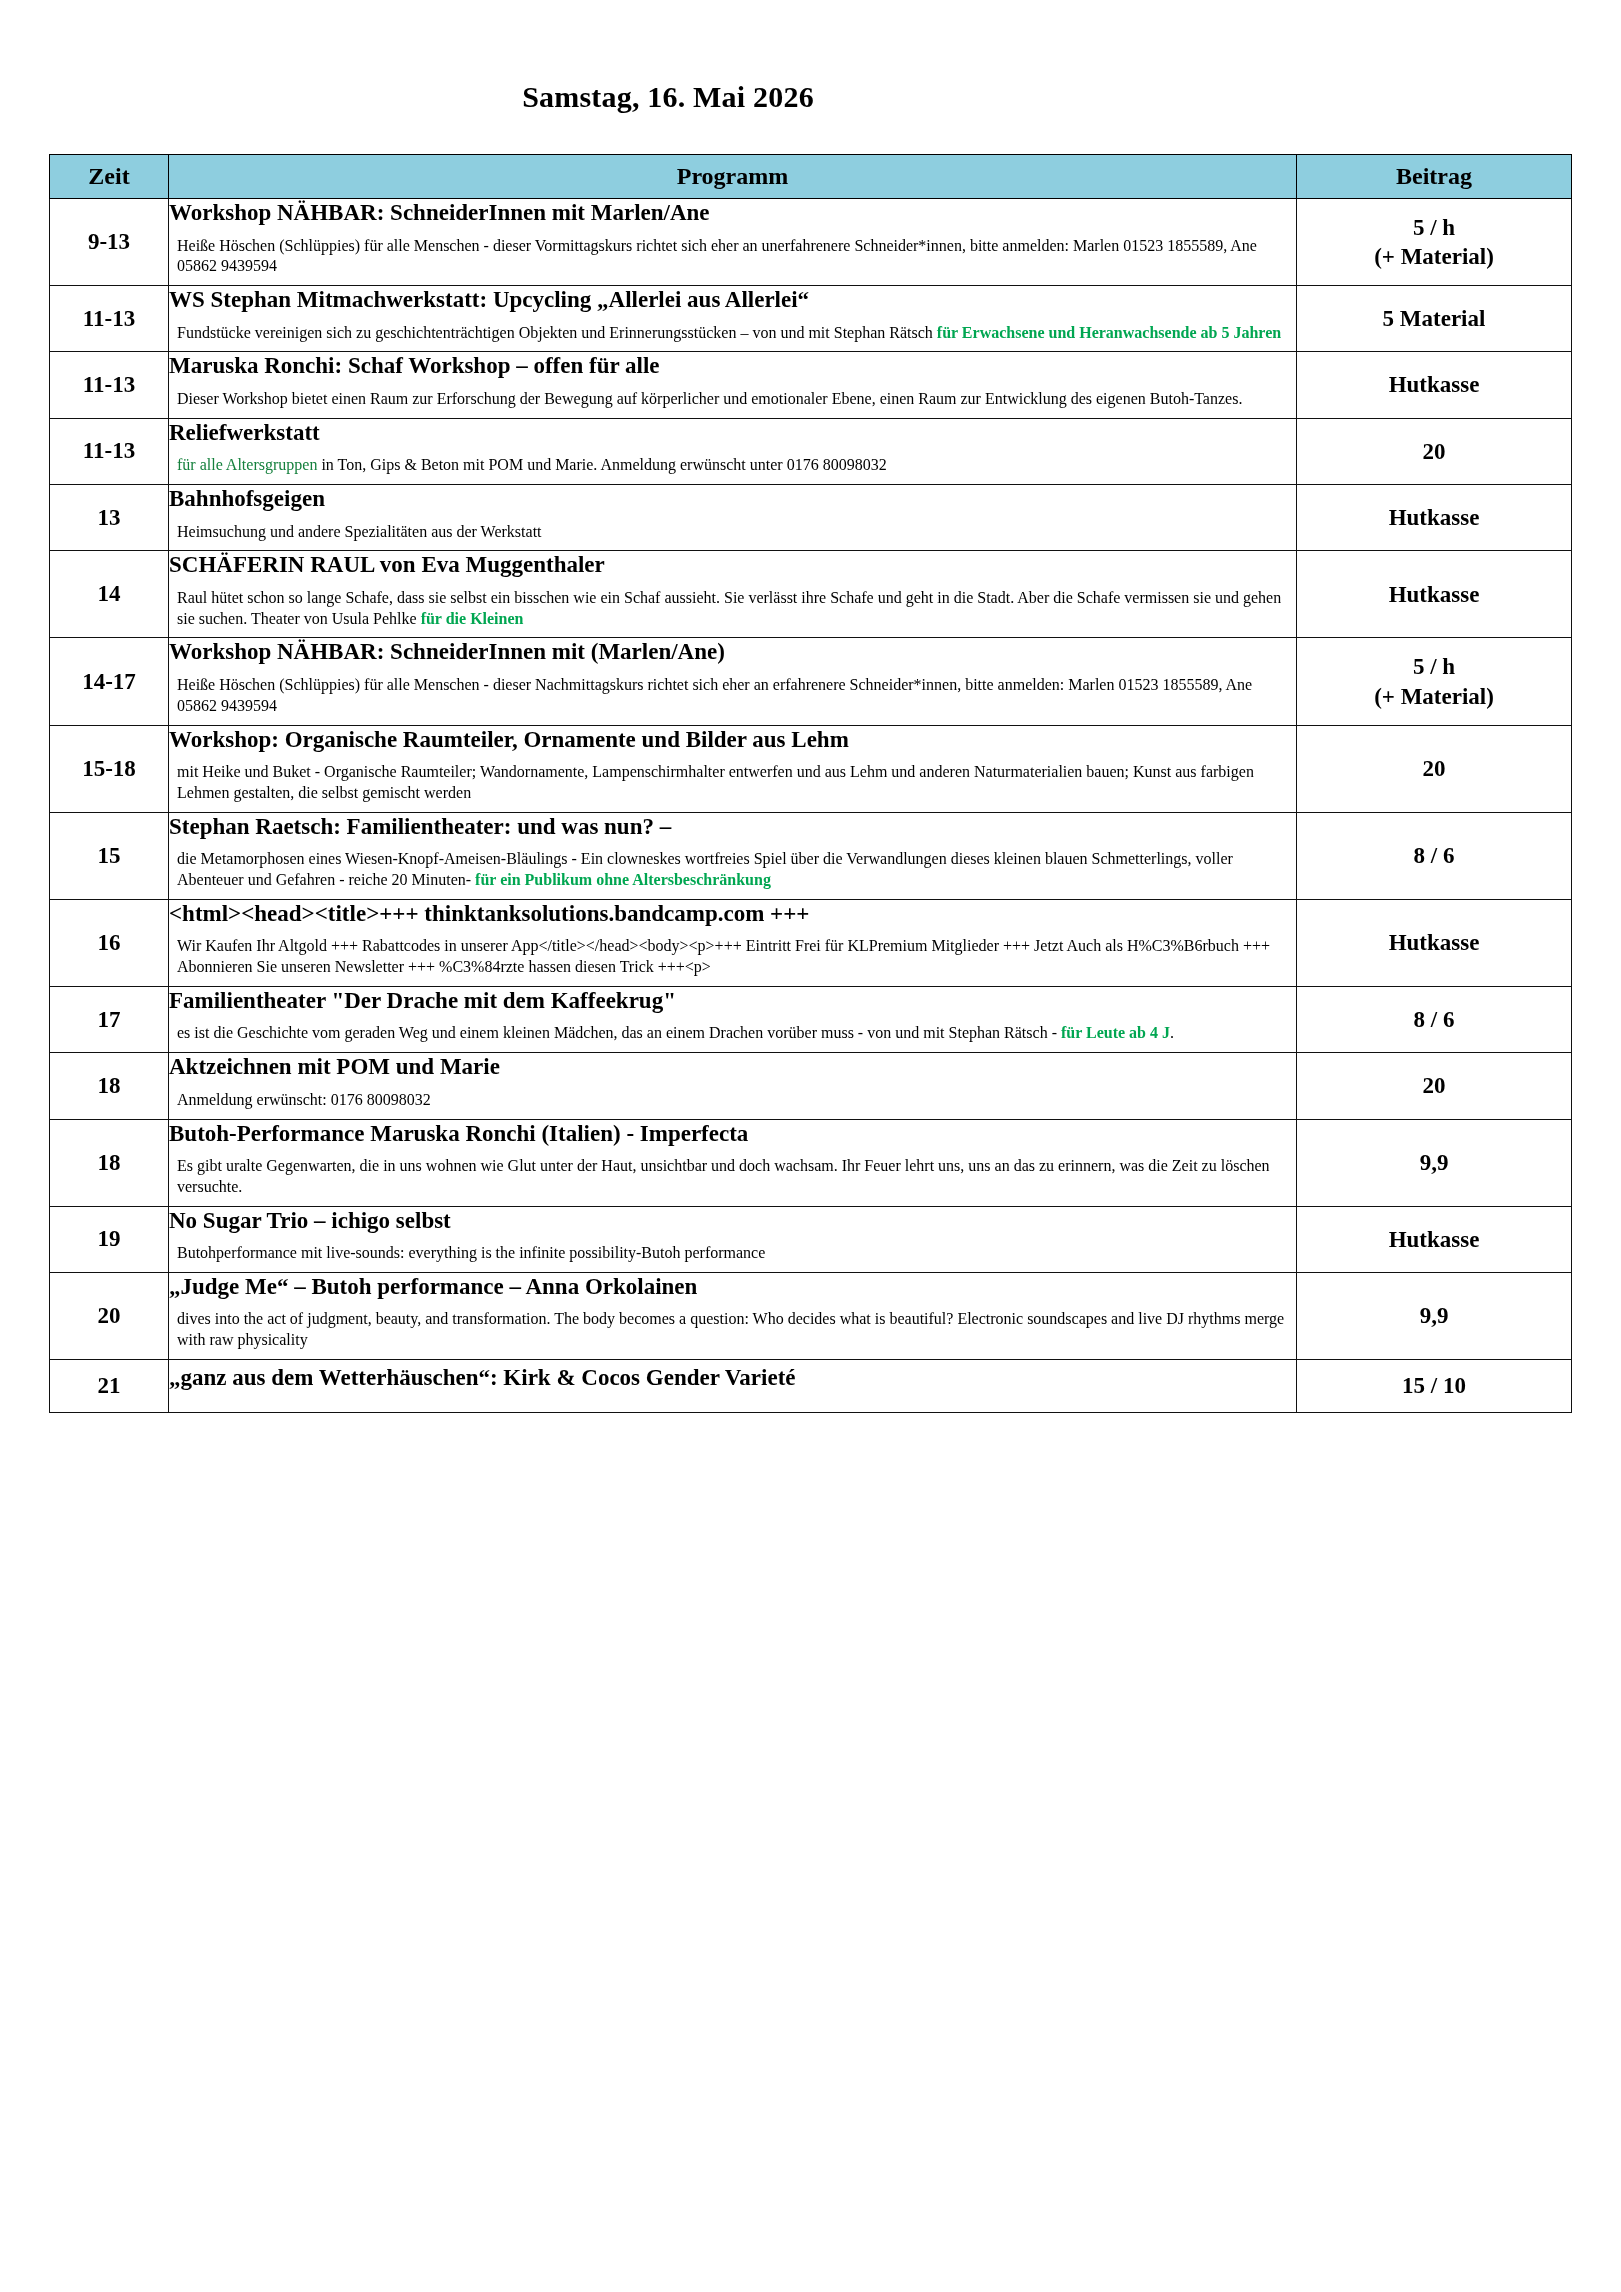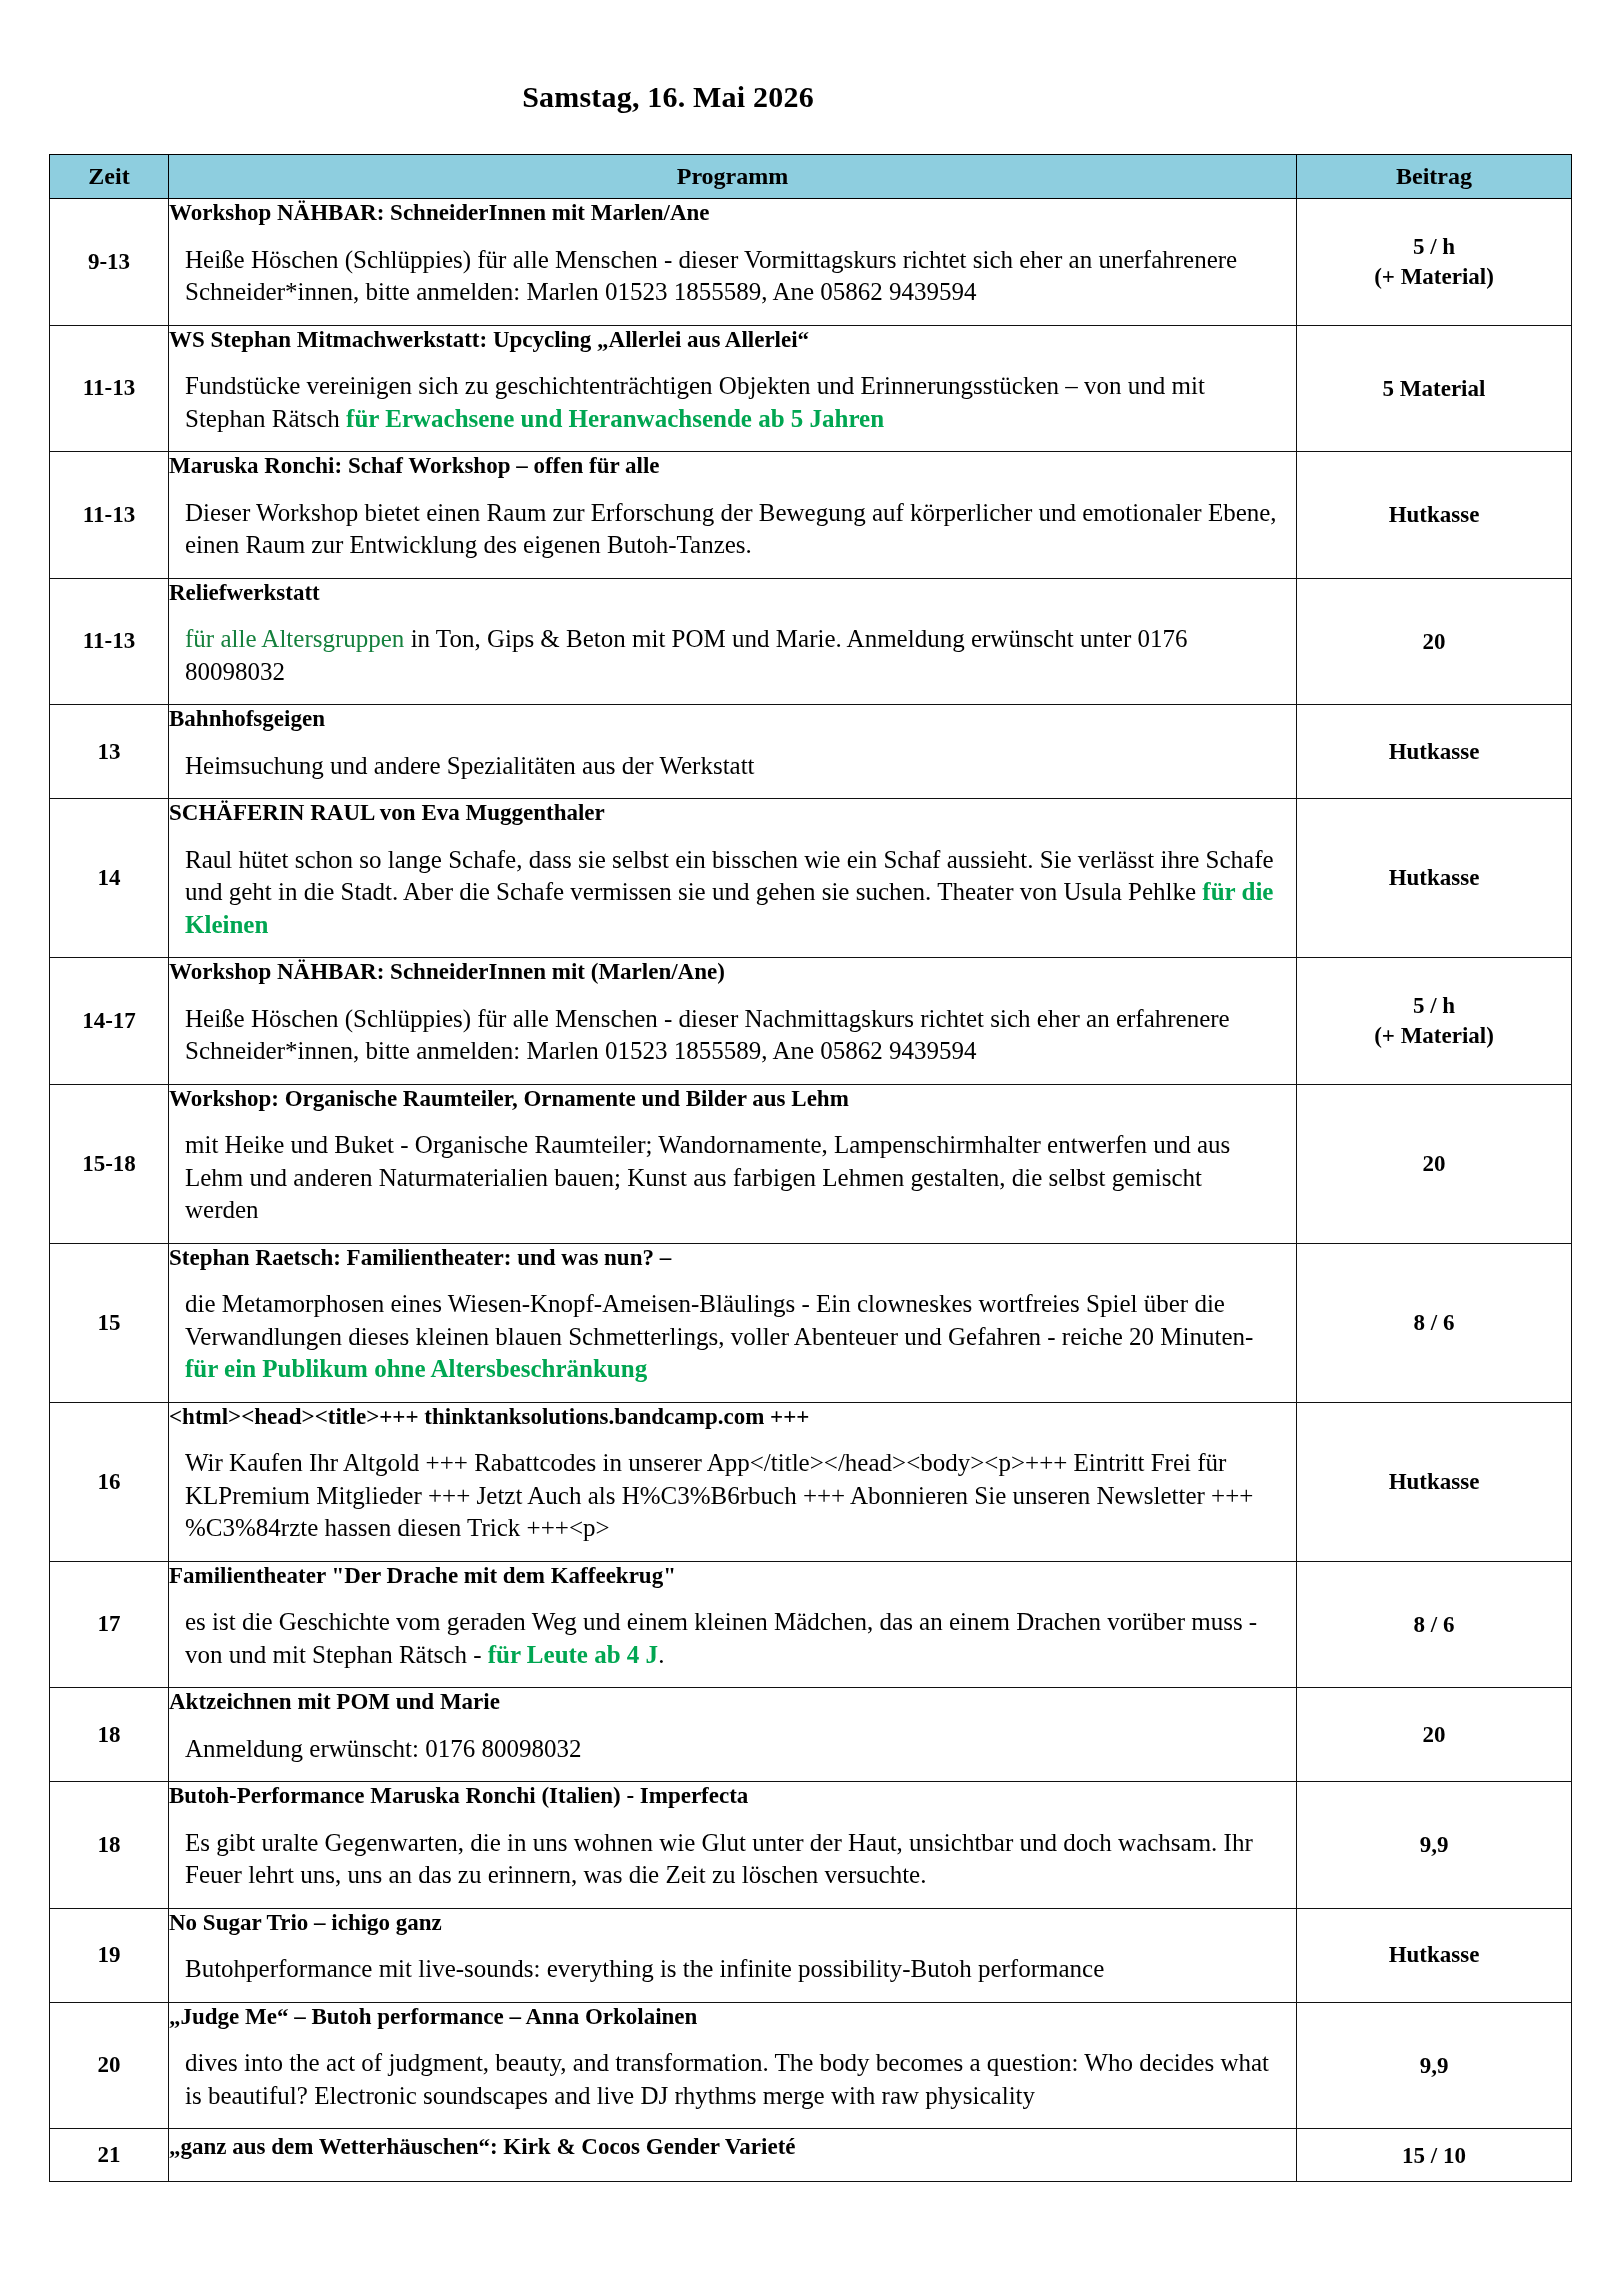--- a/index.html
+++ b/index.html
@@ -73,23 +73,23 @@
     padding: 6.3px 9px 8px 10.7px;
     vertical-align: top;
   }
   .prog-title {
     font-size: 23px;
     font-weight: bold;
     line-height: 1.24;
     margin: 0 0 0.9px 0;
   }
   .prog-desc {
-    font-size: 25px;
+    font-size: 16px;
     line-height: 1.3;
-    margin: 16px;
+    margin: 8px;
   }
   .hl {
     color: #15803d;
   }
   .hl-b {
     color: #00A651;
     font-weight: bold;
   }
   tr.compact td.zeit,
   tr.compact td.beitrag { padding: 3.6px; }
@@ -244,21 +244,21 @@
             <div class="prog-title">Butoh-Performance Maruska Ronchi (Italien) - Imperfecta</div>
             <div class="prog-desc"><span>Es gibt uralte Gegenwarten, die in uns wohnen wie Glut unter der Haut, unsichtbar und doch wachsam. Ihr Feuer lehrt uns, uns an das zu erinnern, was die Zeit zu löschen versuchte.</span></div>
           </td>
           <td class="beitrag">
             <div>9,9</div>
           </td>
         </tr>
         <tr>
           <td class="zeit">19</td>
           <td class="prog">
-            <div class="prog-title">No Sugar Trio – ichigo ganz</div>
+            <div class="prog-title">No Sugar Trio – ichigo selbst</div>
             <div class="prog-desc"><span>Butohperformance mit live-sounds: everything is the infinite possibility-Butoh performance</span></div>
           </td>
           <td class="beitrag">
             <div>Hutkasse</div>
           </td>
         </tr>
         <tr>
           <td class="zeit">20</td>
           <td class="prog">
             <div class="prog-title">„Judge Me“ – Butoh performance – Anna Orkolainen</div>

